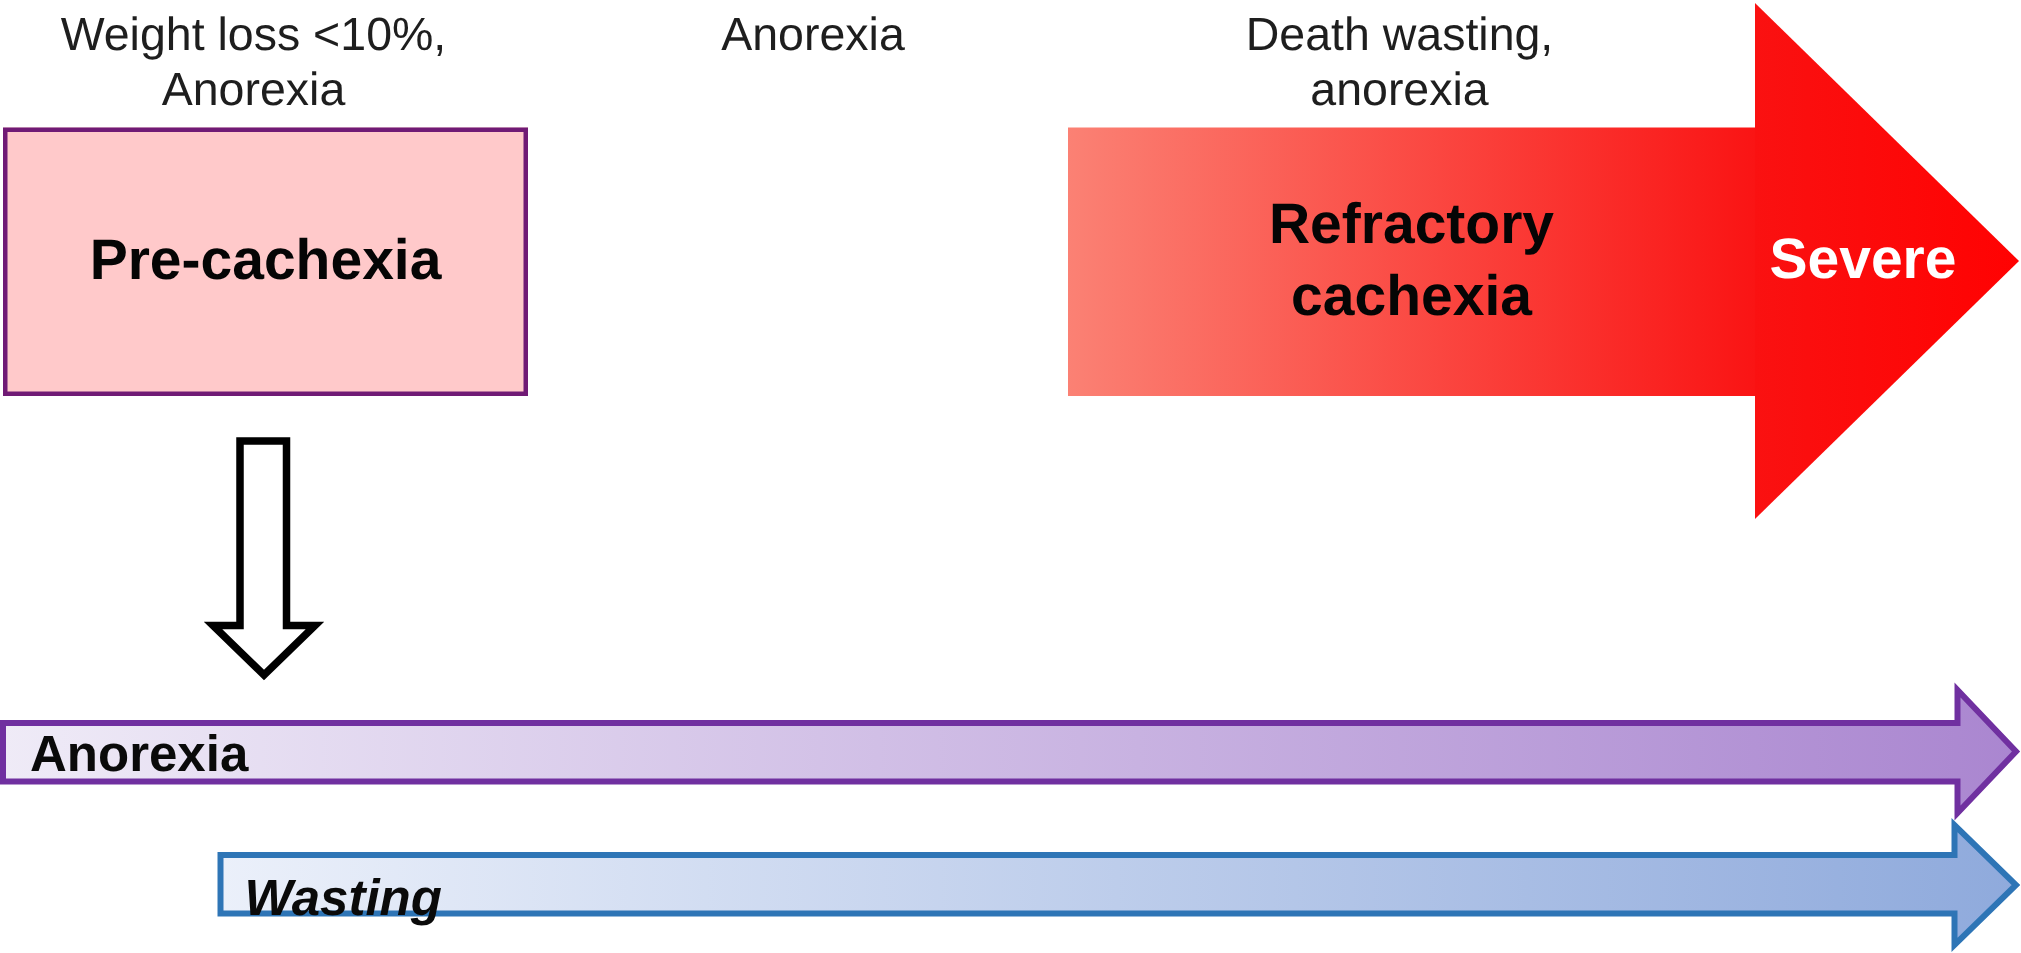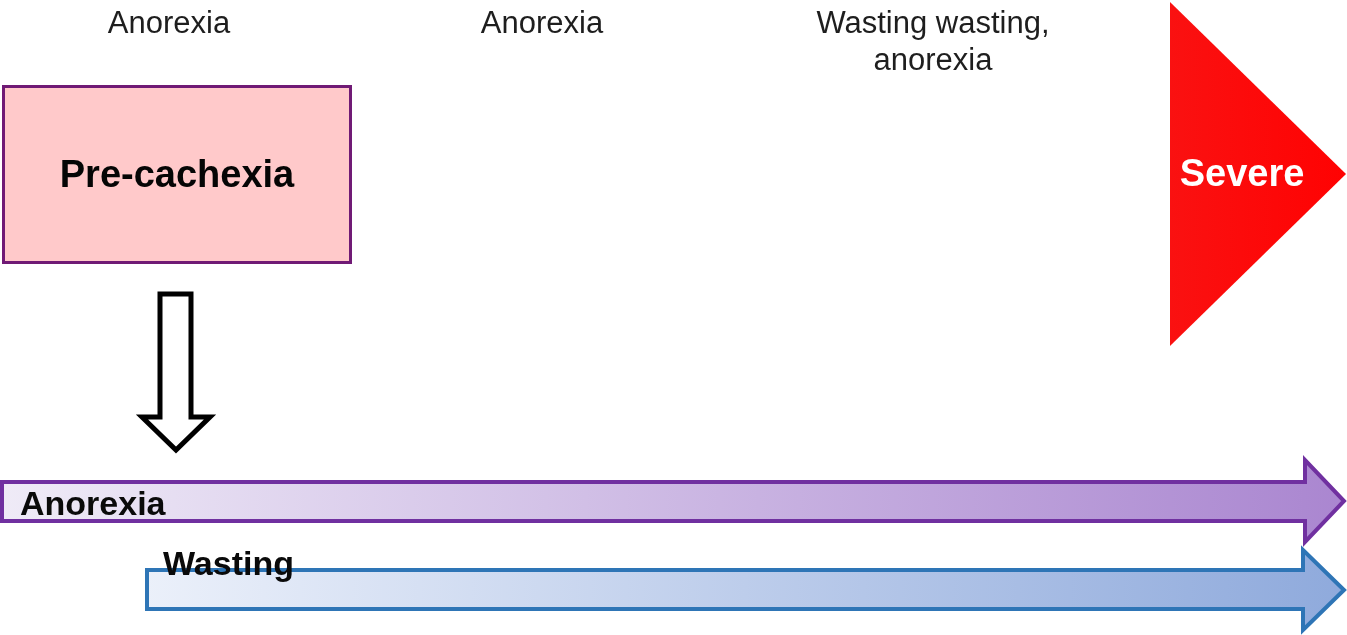--- a/index.html
+++ b/index.html
@@ -92,40 +92,44 @@
   }
 
   
   .timeline-label {
     position: absolute;
     font-weight: bold;
     font-size: 34px;
     color: #0a0a0a;
   }
   .timeline-label-anorexia { left: 20px; top: 484px; }
-  .timeline-label-wasting  { left: 163px; top: 544px; }
+  .timeline-label-wasting  { left: 163px; top: 580px; font-style: italic; }
 </style>
 </head>
 <body>
 
 <div class="canvas">
 
   <div class="criteria criteria-0">
+    <div>Weight loss &lt;10%,</div>
     <div>Anorexia</div>
   </div>
   <div class="criteria criteria-1">
     <div>Anorexia</div>
   </div>
   <div class="criteria criteria-2">
-    <div>Wasting wasting,</div>
+    <div>Death wasting,</div>
     <div>anorexia</div>
   </div>
 
   <div class="stage stage-pre">
     <span class="stage-text">Pre-cachexia</span>
+  </div>
+  <div class="stage stage-refr">
+    <span class="stage-text">Refractory cachexia</span>
   </div>
   <div class="death-arrowhead"></div>
   <div class="death-label">Severe</div>
 
   <svg class="arrow-layer" viewBox="0 0 1347 635" xmlns="http://www.w3.org/2000/svg">
     <defs>
       <linearGradient id="gradPurple" gradientUnits="userSpaceOnUse" x1="0" y1="0" x2="1344" y2="0">
         <stop offset="0" stop-color="#EFEBF7"></stop>
         <stop offset="1" stop-color="#AA86D0"></stop>
       </linearGradient>

